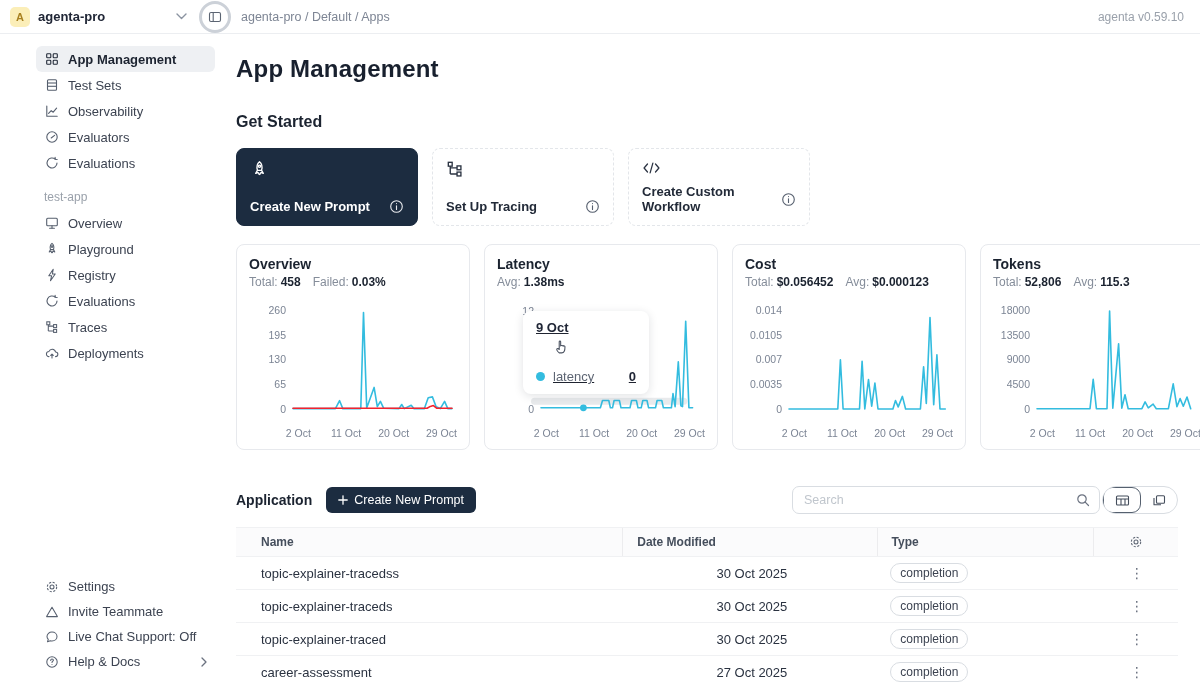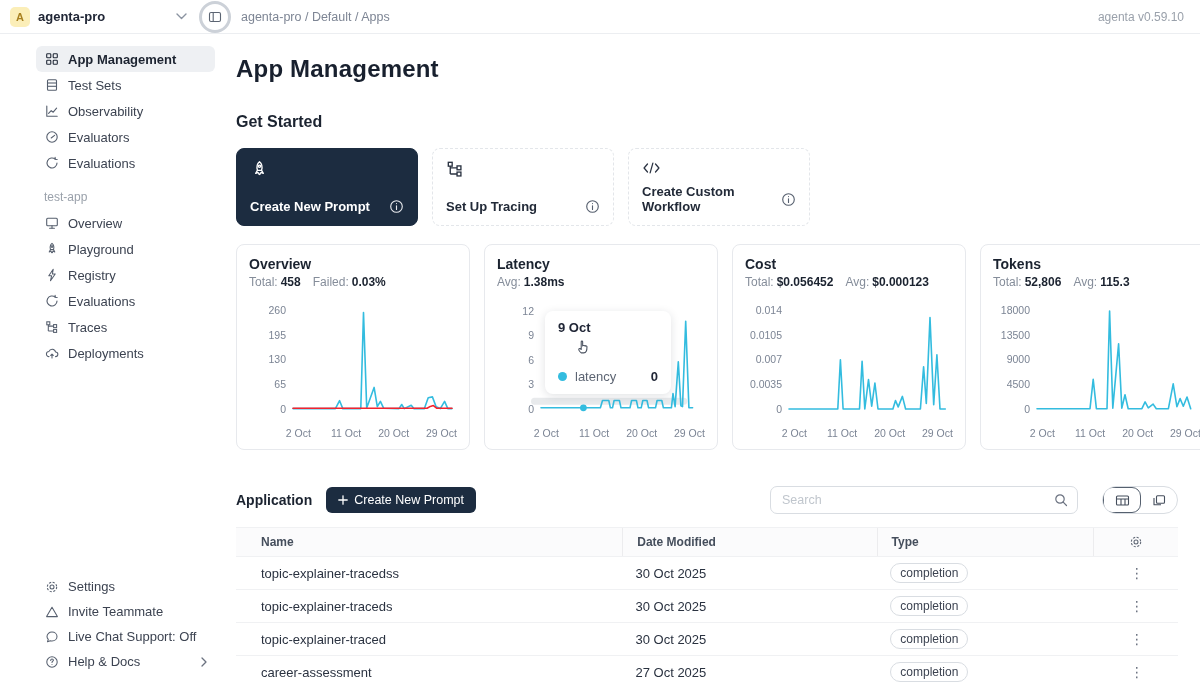--- a/index.html
+++ b/index.html
@@ -57,55 +57,55 @@
   
   .charts-row { display:flex; gap:14px; margin-top:18px; }
   .chart-card { flex:1; height:206px; border:1px solid #e7e9ed; border-radius:8px; padding:11px 12px; position:relative; background:#fff; }
   .cc-title { font-size:14px; font-weight:700; color:#1b2330; }
   .cc-stats { margin-top:3px; font-size:12px; color:#858d9a; display:flex; gap:12px; }
   .cc-stats b { color:#1b2330; font-weight:700; margin-left:3px; }
   .cc-plot { margin-top:6px; width:208px; height:148px; }
   .tick { font-size:10.5px; fill:#7b8494; }
 
   
-  .lat-tip { position:absolute; left:60px; top:66px; background:#fff; border-radius:8px;
-    box-shadow:0 2px 10px rgba(20,30,50,.13); padding:9px 13px 10px 13px; width:126px; z-index:3; }
+  .lat-tip { position:absolute; left:38px; top:66px; background:#fff; border-radius:8px;
+    box-shadow:0 2px 10px rgba(20,30,50,.13); padding:9px 13px 10px 13px; width:126px; z-index:3;text-decoration:underline; }
   .lat-tip .tip-date { font-size:13px; font-weight:600; color:#202636; }
   .tip-row { display:flex; align-items:center; margin-top:34px; font-size:13px; }
   .tip-dot { width:9px; height:9px; border-radius:50%; background:#33bcdf; margin-right:8px; }
   .tip-series { color:#5d6573; }
   .tip-val { margin-left:auto; color:#202636; font-weight:600; }
   .cursor-glyph { position:absolute; left:30px; top:26px; color:#4a5260; z-index:4; }
 
   
   .app-row { display:flex; align-items:center; margin-top:36px; }
   .app-title { font-size:14px; font-weight:700; color:#1b2330; }
   .create-btn { margin-left:14px; background:#1c2c40; color:#fff; border:none; border-radius:6px; height:26px;
     padding:0 12px; font-size:12.5px; display:flex; align-items:center; gap:6px; cursor:pointer;
     font-family:"Liberation Sans",sans-serif; }
-  .app-right { margin-left:auto; display:flex; align-items:center; gap:24px; }
+  .app-right { margin-left:auto; display:flex; align-items:center; gap:2px; }
   .search-box { width:308px; height:28px; border:1px solid #d9dde2; border-radius:7px; display:flex;
     align-items:center; padding:0 9px 0 11px; background:#fff; }
   .search-box input { border:none; outline:none; flex:1; font-size:12.5px; color:#333;
     font-family:"Liberation Sans",sans-serif; background:transparent; }
   .search-box input::placeholder { color:#c0c6cd; }
   .search-box .sic { color:#6b7280; }
   .seg { display:flex; border:1px solid #d9dde2; border-radius:14px; height:28px; width:76px; overflow:hidden; background:#fff; }
   .seg-btn { flex:1; display:flex; align-items:center; justify-content:center; color:#454e5c; cursor:pointer; }
   .seg-btn.active { border:1.5px solid #55606f; border-radius:9px; margin:0; }
 
   
   .tbl { margin-top:13px; border-top:1px solid #f0f1f3; }
   .tr { display:flex; align-items:center; border-bottom:1px solid #f0f1f3; }
   .tr.head { height:29px; background:#fbfbfc; font-size:12px; font-weight:700; color:#454e5c; }
   .tr.body { height:33px; font-size:13px; color:#2a3240;gap:8px; }
   .c-name { width:41%; padding-left:25px; }
   .c-date { width:27%; border-left:1px solid transparent; }
   .head .c-date, .head .c-type { border-left:1px solid #ececee; padding-left:14px; align-self:stretch; display:flex; align-items:center; }
-  .body .c-date { padding-left:14px; }
+  .body .c-date { padding-left:14px;text-align:center; }
   .c-type { width:23%; }
   .body .c-type { padding-left:14px; }
   .c-act { width:9%; display:flex; justify-content:center; align-items:center; color:#5d6573; }
   .head .c-act { border-left:1px solid #ececee; align-self:stretch; }
   .badge { display:inline-block; border:1px solid #d9dde2; border-radius:10px; padding:2px 9px;
     font-size:12px; color:#3c4351; background:#fff; }
   .dots { font-size:14px; color:#6b7280; cursor:pointer; line-height:1; }
 </style>
 </head>
 <body>

